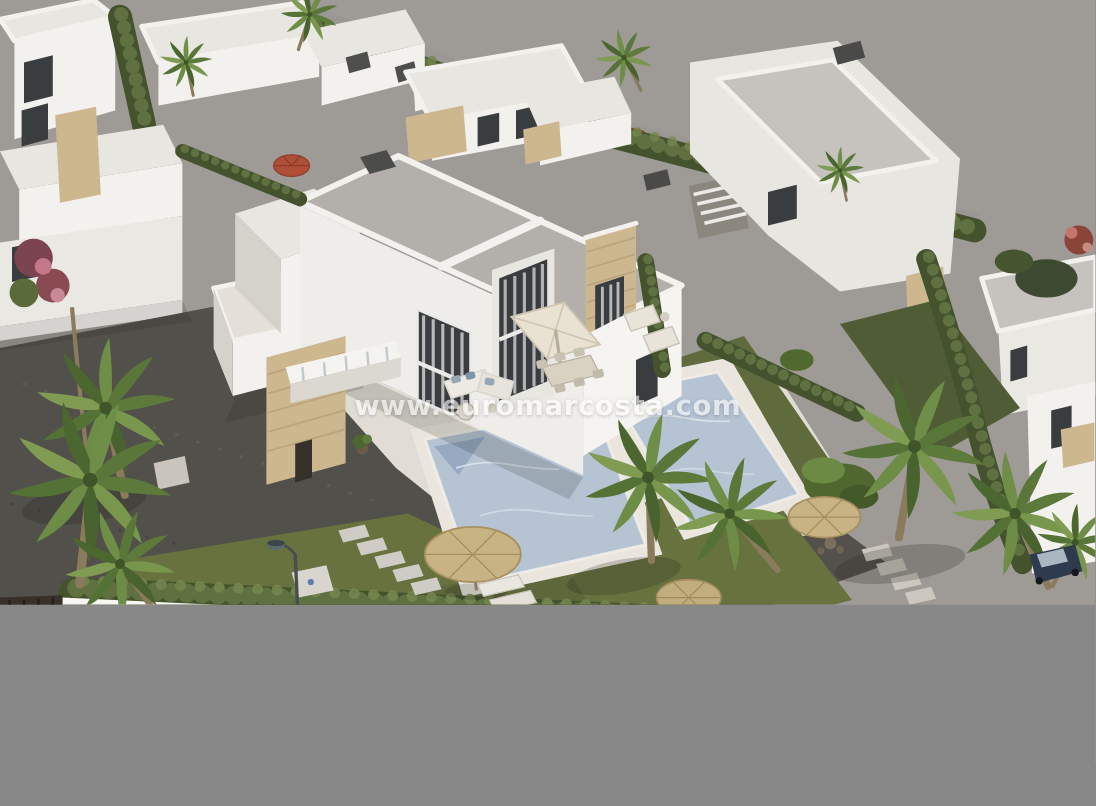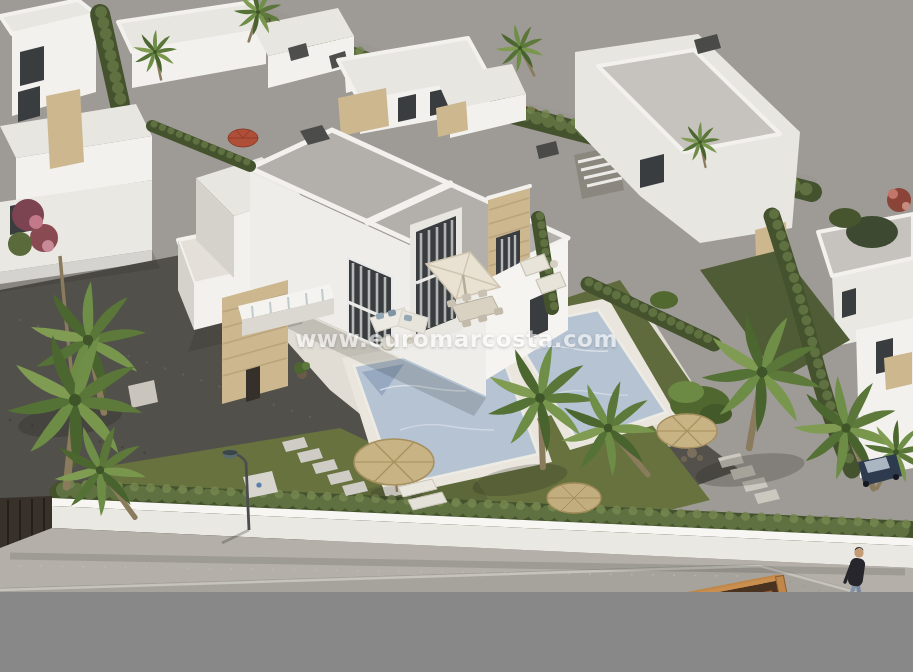--- a/index.html
+++ b/index.html
@@ -1,17 +1,17 @@
 <!DOCTYPE html>
 <html style="--sky-gray: #9e9a96; --road-gray: #a6a29c; --sidewalk-gray: #b4b0a9; --wall-white: #eae8e2; --roof-gray: #b3b0ac; --stone-beige: #ccb78f; --hedge-green: #44522d; --lawn-green: #67723f; --gravel-dark: #52504b; --pool-blue: #b5c3d3; --deck-light: #e1ddd5; --truck-orange: #c08748; --gate-brown: #38312a; --watermark-white: #ffffff;"><head>
 <meta charset="utf-8">
 <style>
   html,body{margin:0;padding:0;background:#888;}
   .stage{
-    position:relative;width:913px;height:592px;overflow:hidden;
+    position:relative;width:913px;height:504px;overflow:hidden;
     background:var(--sky-gray,#9e9a96);
     font-family:"DejaVu Sans","Liberation Sans",sans-serif;
   }
   svg{display:block}
   
   .sky{fill:var(--sky-gray,#9e9a96)}
   .road{fill:var(--road-gray,#a6a29c)}
   .sidewalk{fill:var(--sidewalk-gray,#b4b0a9)}
   .wall-face{fill:var(--wall-white,#eae8e2)}
   .wall-top{fill:#f7f6f2}

